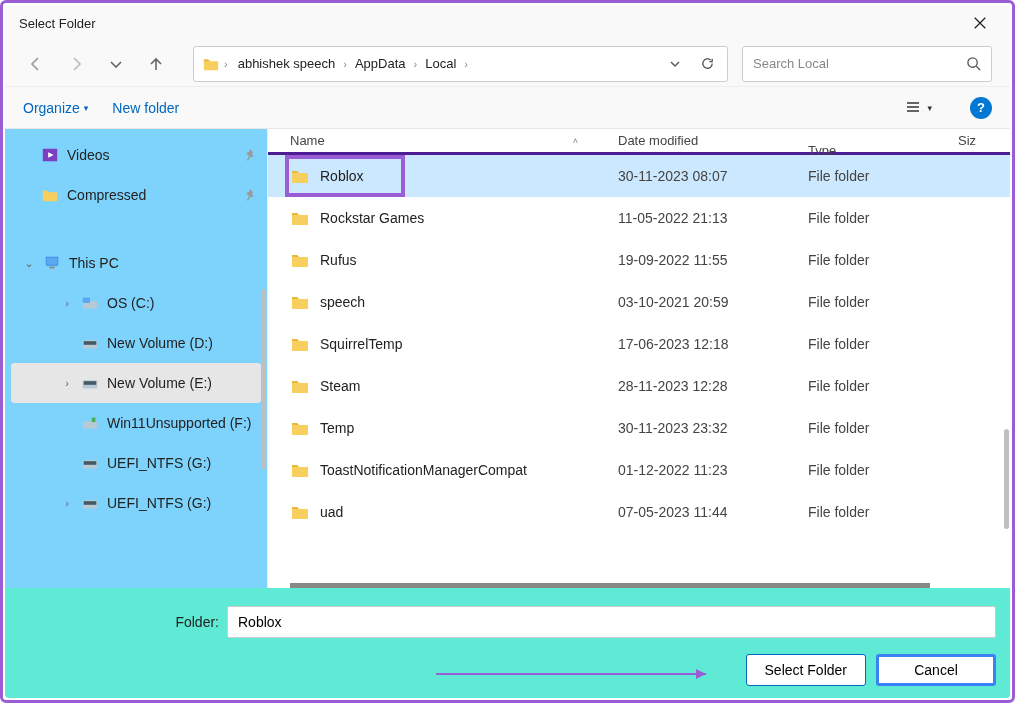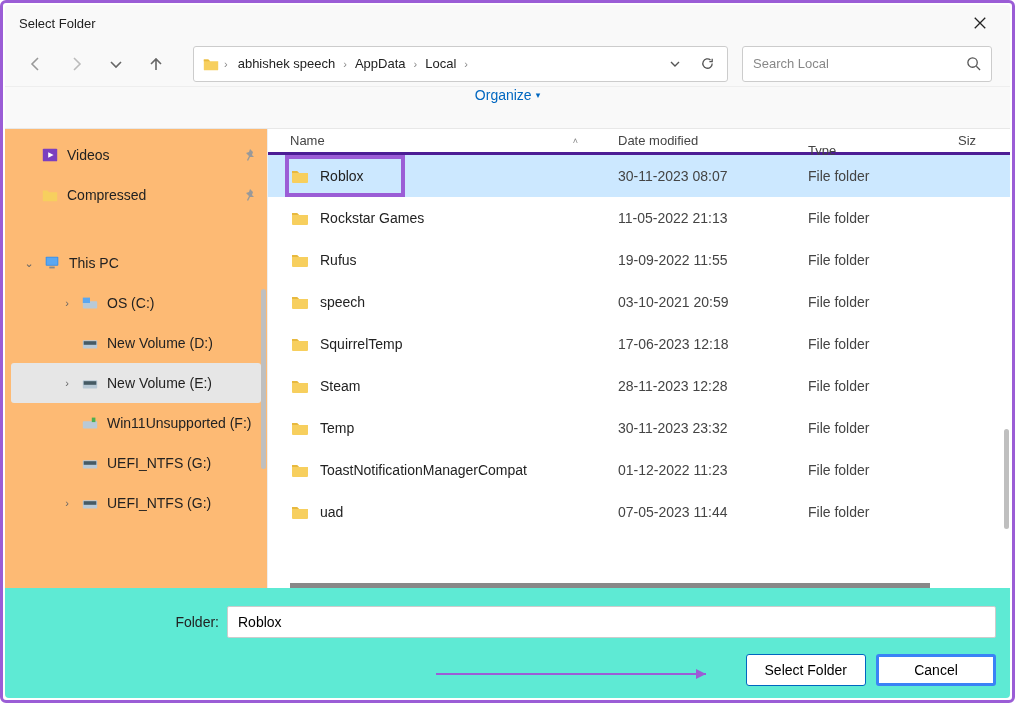--- a/index.html
+++ b/index.html
@@ -17,28 +17,28 @@
 .address-bar { flex: 1; height: 36px; border: 1px solid #ccc; border-radius: 3px; background: #fff; display: flex; align-items: center; padding: 0 8px; gap: 4px; margin-left: 10px; }
 .address-bar .folder-ico { width: 18px; height: 18px; }
 .breadcrumb { display: flex; align-items: center; gap: 2px; font-size: 13px; color: #222; flex: 1; }
 .crumb { padding: 2px 6px; cursor: pointer; }
 .chev { color: #888; font-size: 11px; }
 .addr-action { width: 24px; height: 24px; display: flex; align-items: center; justify-content: center; color: #555; cursor: pointer; margin-left: 4px; }
 .search-box { width: 250px; height: 36px; border: 1px solid #ccc; border-radius: 3px; background: #fff; display: flex; align-items: center; padding: 0 10px; }
 .search-box input { border: none; outline: none; flex: 1; font-size: 13px; color: #333; }
 .search-box input::placeholder { color: #888; }
 .search-ico { color: #555; }
-.toolbar { height: 42px; display: flex; align-items: center; padding: 0 18px; gap: 24px; border-bottom: 1px solid #e8e8e8; flex-direction: column; }
+.toolbar { height: 42px; display: flex; align-items: center; padding: 0 18px; gap: 24px; border-bottom: 1px solid #e8e8e8; }
 .toolbar-btn { font-size: 14px; color: #0067c0; cursor: pointer; display: flex; align-items: center; gap: 4px; }
 .tb-caret { font-size: 9px; }
 .toolbar-spacer { flex: 1; }
 .view-btn { display: flex; align-items: center; gap: 6px; color: #333; cursor: pointer; }
 .help-btn { width: 22px; height: 22px; border-radius: 50%; background: #0078d4; color: #fff; display: flex; align-items: center; justify-content: center; font-size: 13px; font-weight: bold; cursor: pointer; margin-left: 14px; }
 .main { flex: 1; display: flex; overflow: hidden; }
-.sidebar { width: 262px; background: #fdba74; padding: 6px 0; overflow-y: auto; position: relative; }
+.sidebar { width: 262px; background: #7dd3fc; padding: 6px 0; overflow-y: auto; position: relative; }
 .side-row { height: 40px; display: flex; align-items: center; padding: 0 10px 0 18px; font-size: 14px; color: #222; cursor: pointer; gap: 8px; position: relative; }
 .side-row.indent1 { padding-left: 36px; }
 .side-row.indent2 { padding-left: 56px; }
 .side-row.active { background: #e6e6e6; border-radius: 3px; margin: 0 6px; padding-left: 50px; }
 .side-expand { width: 12px; color: #666; font-size: 11px; text-align: center; }
 .side-ico { width: 18px; height: 18px; flex-shrink: 0; }
 .pin-ico { margin-left: auto; color: #888; width: 14px; height: 14px; }
 .side-scroll { position: absolute; right: 1px; top: 160px; width: 5px; height: 180px; background: #bfbfbf; border-radius: 3px; }
 .filepane { flex: 1; display: flex; flex-direction: column; background: #fff; border-left: 1px solid #eee; position: relative; }
 .columns { height: 26px; display: flex; align-items: center; border-bottom: 3px solid #4c1d95; font-size: 13px; color: #444; padding-left: 22px; }

